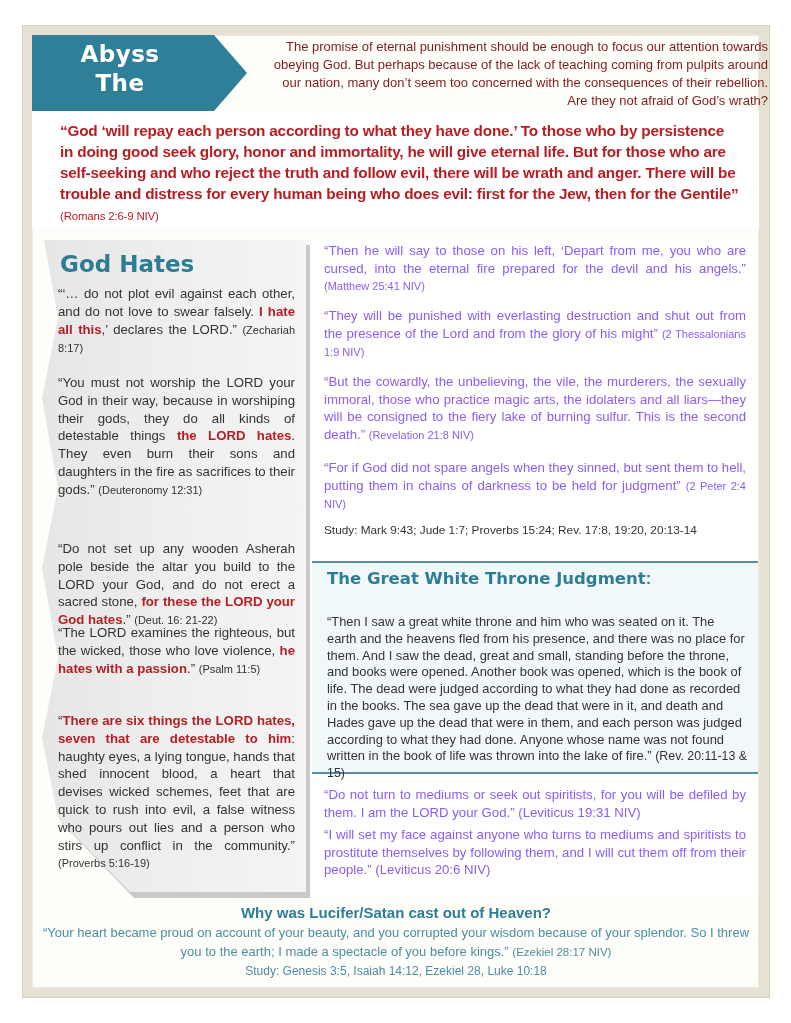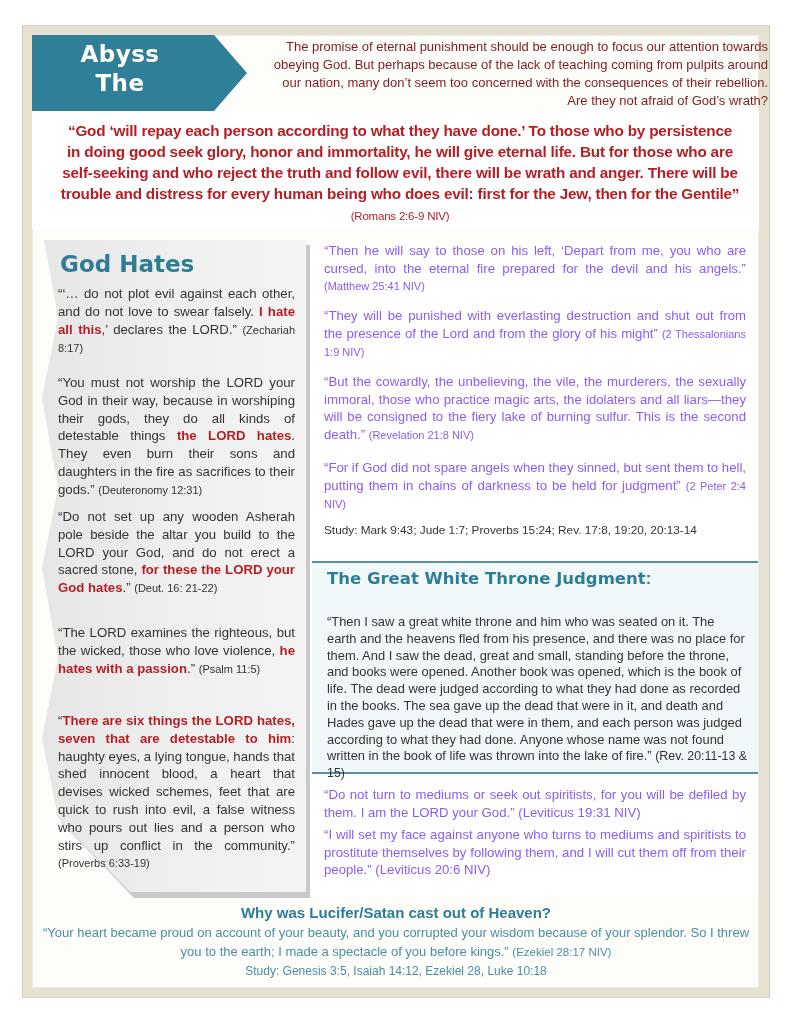--- a/index.html
+++ b/index.html
@@ -7,21 +7,21 @@
   .frame-outer { position:absolute; left:22px; top:25px; width:748px; height:973px; background:#e5e1d3; border:1px solid #d6d1bf; box-sizing:border-box; }
   .frame-inner { position:absolute; left:32px; top:35px; width:727px; height:953px; background:#fdfdfa; border:1px solid #eeeae0; box-sizing:border-box; }
 
   .title-arrow { position:absolute; left:32px; top:35px; width:215px; height:76px; }
   .title-arrow svg { position:absolute; left:0; top:0; }
   .title-text { position:absolute; left:55px; top:40px; width:130px; text-align:center; color:#ffffff; font-weight:bold; font-size:23px; line-height:29px; font-family:"DejaVu Sans", sans-serif; letter-spacing:0.5px; }
 
   .intro { position:absolute; left:268px; top:38px; width:500px; text-align:right; color:#7f1d1d; font-size:13px; line-height:18px; }
 
   .main-quote-band { position:absolute; left:32px; top:111px; width:727px; height:118px; background:#ffffff; }
-  .main-quote { position:absolute; left:60px; top:120px; width:680px; text-align:center; color:#b51f24; font-weight:bold; font-size:15.3px; line-height:21px; font-family:"Liberation Sans Narrow","Liberation Sans", sans-serif; letter-spacing:-0.2px; }
+  .main-quote { position:absolute; left:60px; top:120px; width:680px; text-align:left; color:#b51f24; font-weight:bold; font-size:15.3px; line-height:21px; font-family:"Liberation Sans Narrow","Liberation Sans", sans-serif; letter-spacing:-0.2px; }
   .main-quote .ref { color:#b51f24; font-weight:normal; font-size:11.5px; }
 
   .left-panel { position:absolute; left:32px; top:240px; width:276px; height:660px; }
   .left-panel svg { position:absolute; left:0; top:0; }
   .left-title { position:absolute; left:60px; top:251px; width:230px; color:#2e7d94; font-weight:bold; font-size:23px; font-family:"DejaVu Sans", sans-serif; }
   .lp-para { position:absolute; left:58px; width:237px; color:#333; font-size:13.2px; line-height:17.8px; text-align:justify; }
   .lp-para .red { color:#b51f24; font-weight:bold; }
   .lp-para .ref { font-size:11px; }
 
   .right-col { position:absolute; left:312px; top:240px; width:446px; height:655px; background:#ffffff; }
@@ -78,28 +78,28 @@
   </svg>
 </div>
 <div class="left-title">God Hates</div>
 
 <div class="lp-para" style="top:285px">
   <span>“‘… do not plot evil against each other, and do not love to swear falsely. </span><span class="red">I hate all this</span><span>,’ declares the LORD.” </span><span class="ref">(Zechariah 8:17)</span>
 </div>
 <div class="lp-para" style="top:374px">
   <span>“You must not worship the LORD your God in their way, because in worshiping their gods, they do all kinds of detestable things </span><span class="red">the LORD hates</span><span>. They even burn their sons and daughters in the fire as sacrifices to their gods.” </span><span class="ref">(Deuteronomy 12:31)</span>
 </div>
-<div class="lp-para" style="top:508px">
+<div class="lp-para" style="top:540px">
   <span>“Do not set up any wooden Asherah pole beside the altar you build to the LORD your God, and do not erect a sacred stone, </span><span class="red">for these the LORD your God hates</span><span>.” </span><span class="ref">(Deut. 16: 21-22)</span>
 </div>
 <div class="lp-para" style="top:624px">
   <span>“The LORD examines the righteous, but the wicked, those who love violence, </span><span class="red">he hates with a passion</span><span>.” </span><span class="ref">(Psalm 11:5)</span>
 </div>
 <div class="lp-para" style="top:712px">
-  <span>“</span><span class="red">There are six things the LORD hates, seven that are detestable to him</span><span>: haughty eyes, a lying tongue, hands that shed innocent blood, a heart that devises wicked schemes, feet that are quick to rush into evil, a false witness who pours out lies and a person who stirs up conflict in the community.” </span><span class="ref">(Proverbs 6:33-19)</span>
+  <span>“</span><span class="red">There are six things the LORD hates, seven that are detestable to him</span><span>: haughty eyes, a lying tongue, hands that shed innocent blood, a heart that devises wicked schemes, feet that are quick to rush into evil, a false witness who pours out lies and a person who stirs up conflict in the community.” </span><span class="ref">(Proverbs 5:16-19)</span>
 </div>
 
 <div class="right-col"></div>
 
 <div class="rp" style="top:242px">
   <span>“Then he will say to those on his left, ‘Depart from me, you who are cursed, into the eternal fire prepared for the devil and his angels.” </span><span class="ref">(Matthew 25:41 NIV)</span>
 </div>
 <div class="rp" style="top:307px">
   <span>“They will be punished with everlasting destruction and shut out from the presence of the Lord and from the glory of his might” </span><span class="ref">(2 Thessalonians  1:9 NIV)</span>
 </div>

